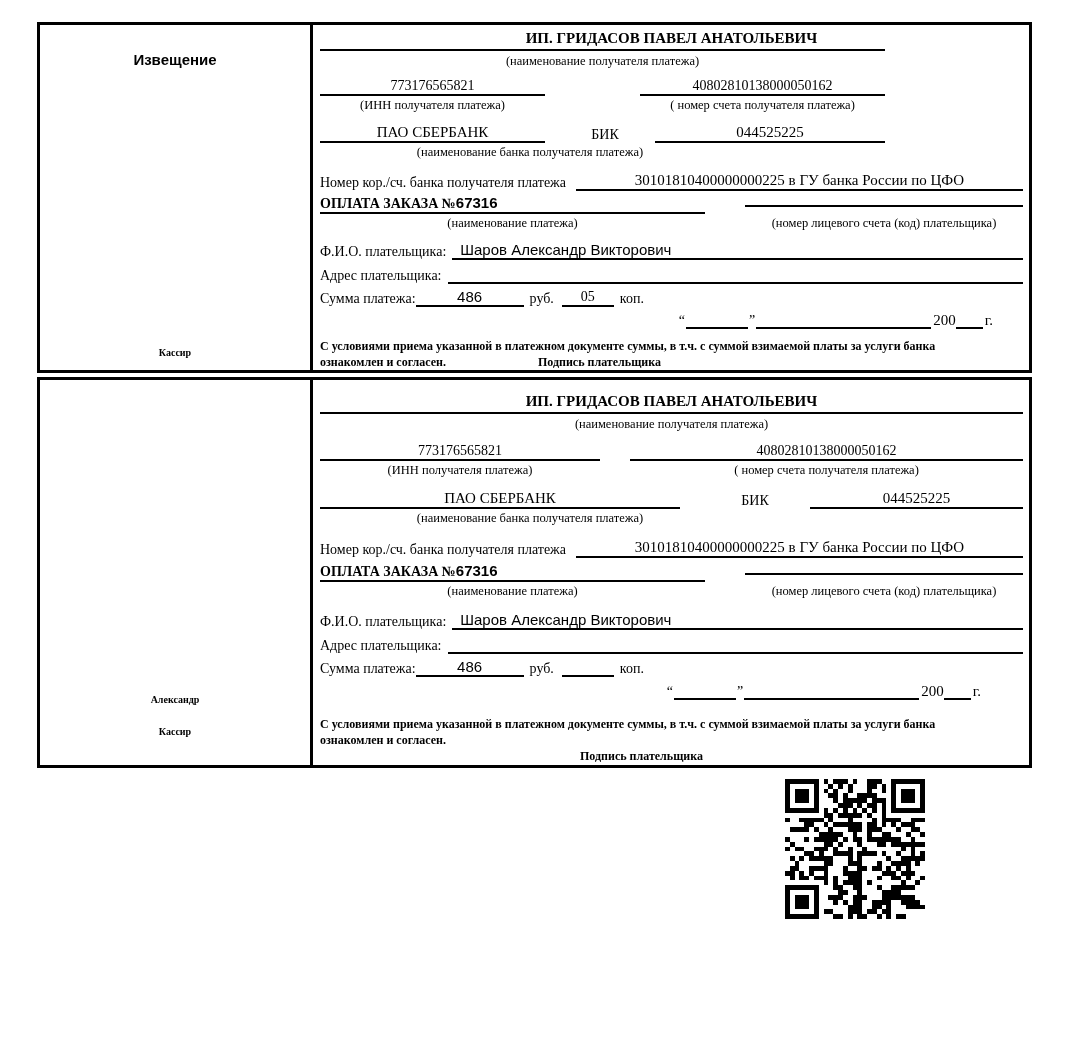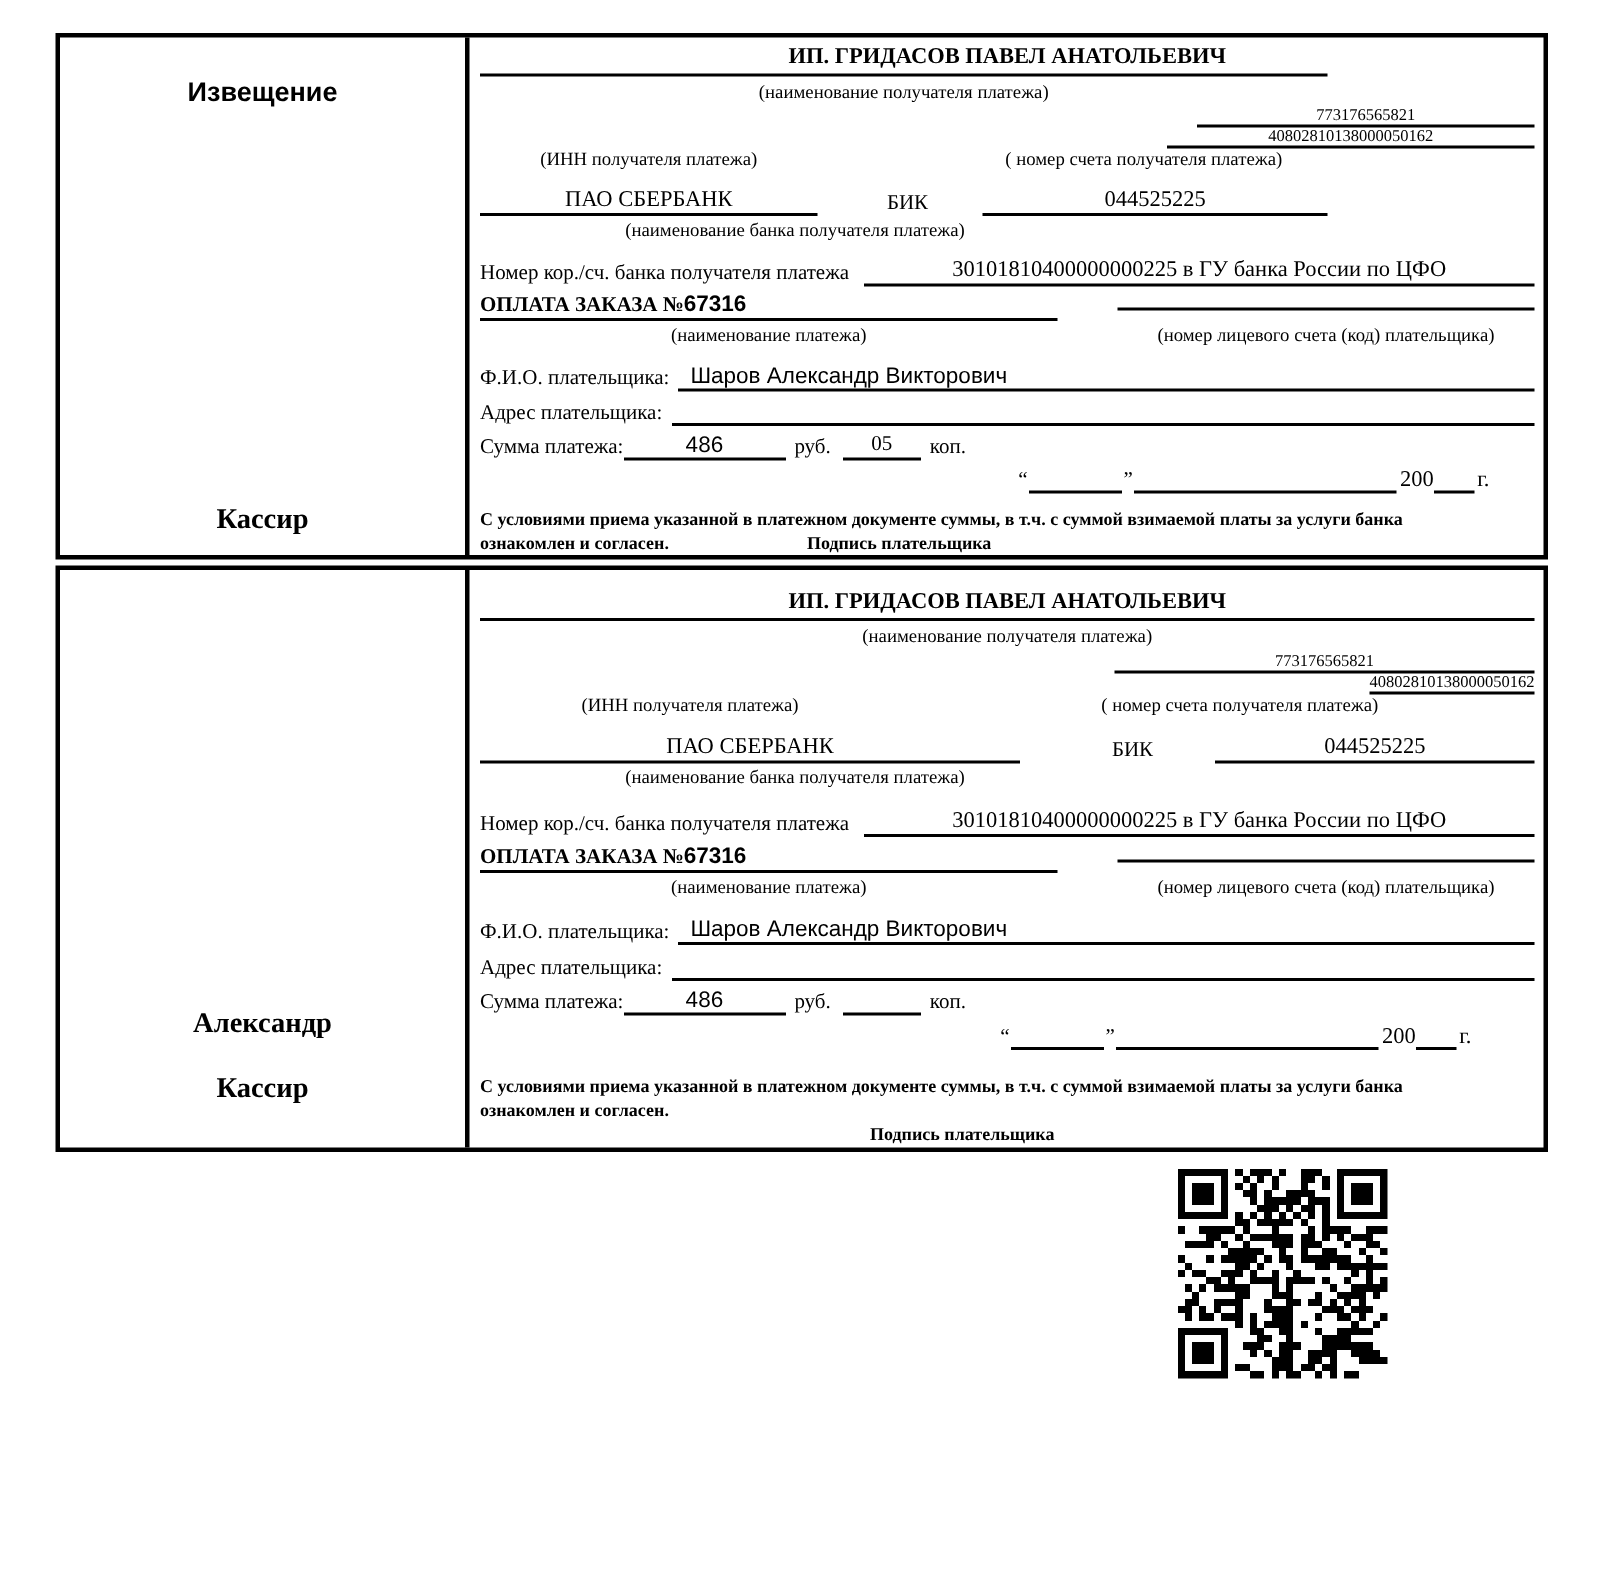--- a/index.html
+++ b/index.html
@@ -7,22 +7,22 @@
   .page{position:absolute;inset:0;background:#fff;}
 
   
   .section{position:absolute;left:37px;width:995px;border:3px solid #000;display:flex;background:#fff;box-sizing:border-box;}
   .section.s1{top:22px;height:351px;}
   .section.s2{top:377px;height:391px;}
 
   .leftcell{width:273px;flex:0 0 273px;border-right:3px solid #000;display:flex;flex-direction:column;align-items:center;box-sizing:border-box;}
   .leftcell.l1{justify-content:space-between;padding:26px 0 12px 0;}
   .leftcell.l2{justify-content:flex-end;padding:0 0 28px 0;gap:21px;}
-  .side-top-sans{font-family:"Liberation Sans",sans-serif;font-weight:bold;font-size:18px;}
-  .side-serif{font-weight:bold;font-size:19px;}
+  .side-top-sans{font-family:"Liberation Sans",sans-serif;font-weight:bold;font-size:15px;}
+  .side-serif{font-weight:bold;font-size:10px;}
 
   .rightcell{flex:1;padding:3px 6px 0 7px;box-sizing:border-box;display:flex;flex-direction:column;}
 
   
   .row{display:flex;align-items:flex-end;}
   .ul{border-bottom:2px solid #000;box-sizing:border-box;}
   .caption{font-size:12.5px;text-align:center;}
   .sans-val{font-family:"Liberation Sans",sans-serif;font-size:15px;}
 
   
@@ -35,21 +35,21 @@
 
   .name-row{text-align:center;font-weight:bold;font-size:15px;height:21px;line-height:21px;}
   .name-ul{height:2px;background:#000;}
   .s1 .name-ul{width:565px;}
   .s2 .name-ul{width:100%;}
   .s2 .name-row{margin-top:8px;}
 
   .cap-row1{height:21px;line-height:20px;}
   .s1 .cap-row1{width:565px;}
 
-  .num-row{height:26px;font-size:11px;flex-direction:column;}
+  .num-row{height:26px;font-size:14px;}
   .numbox{text-align:center;}
   .cap2-row{height:23px;align-items:flex-start;padding-top:2px;}
 
   .bank-row{height:23px;font-size:15px;}
   .bik{font-size:14px;text-align:center;}
   .bankcap-row{height:22px;align-items:flex-start;padding-top:2px;}
 
   .korr-row{height:25px;font-size:14px;}
   .korr-label{white-space:nowrap;padding-right:10px;}
   .korr-val{flex:1;text-align:center;font-size:15px;white-space:nowrap;}

